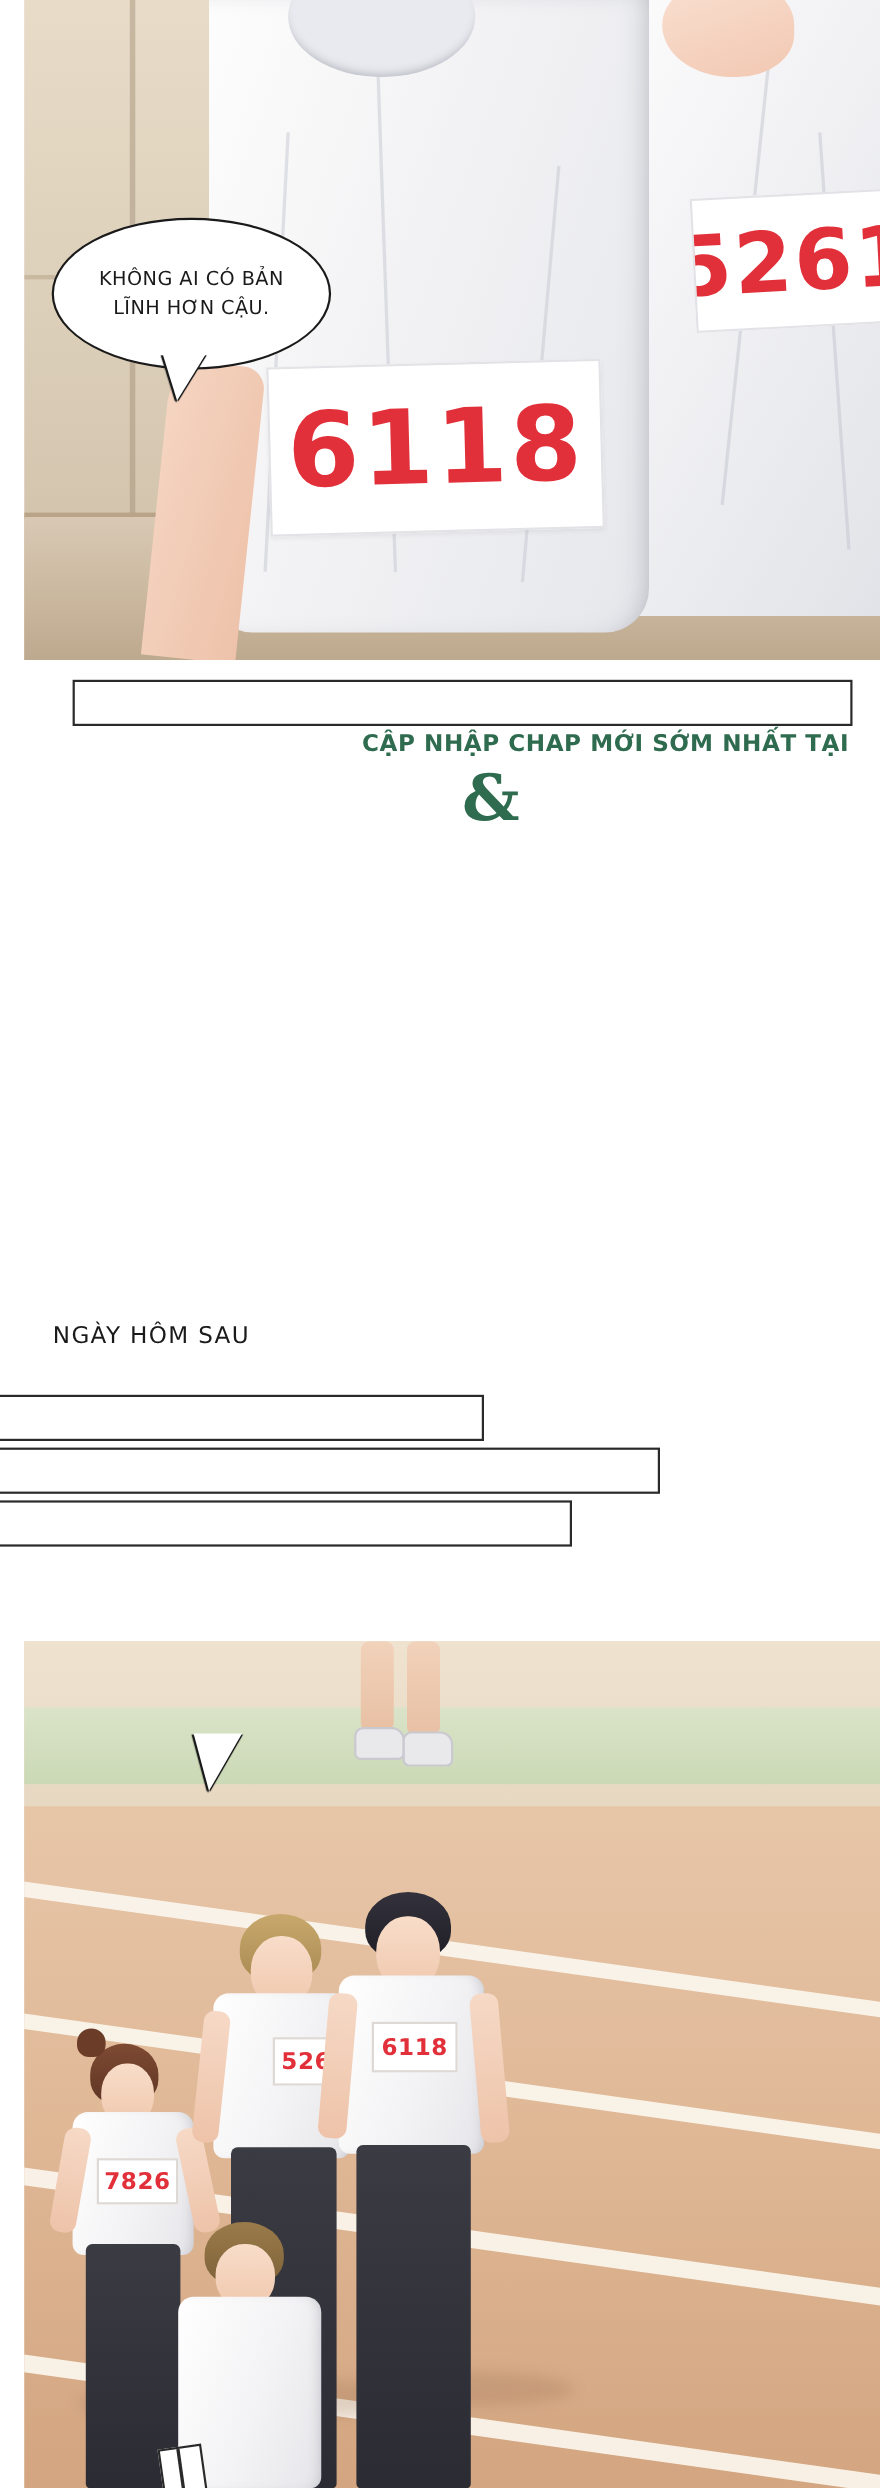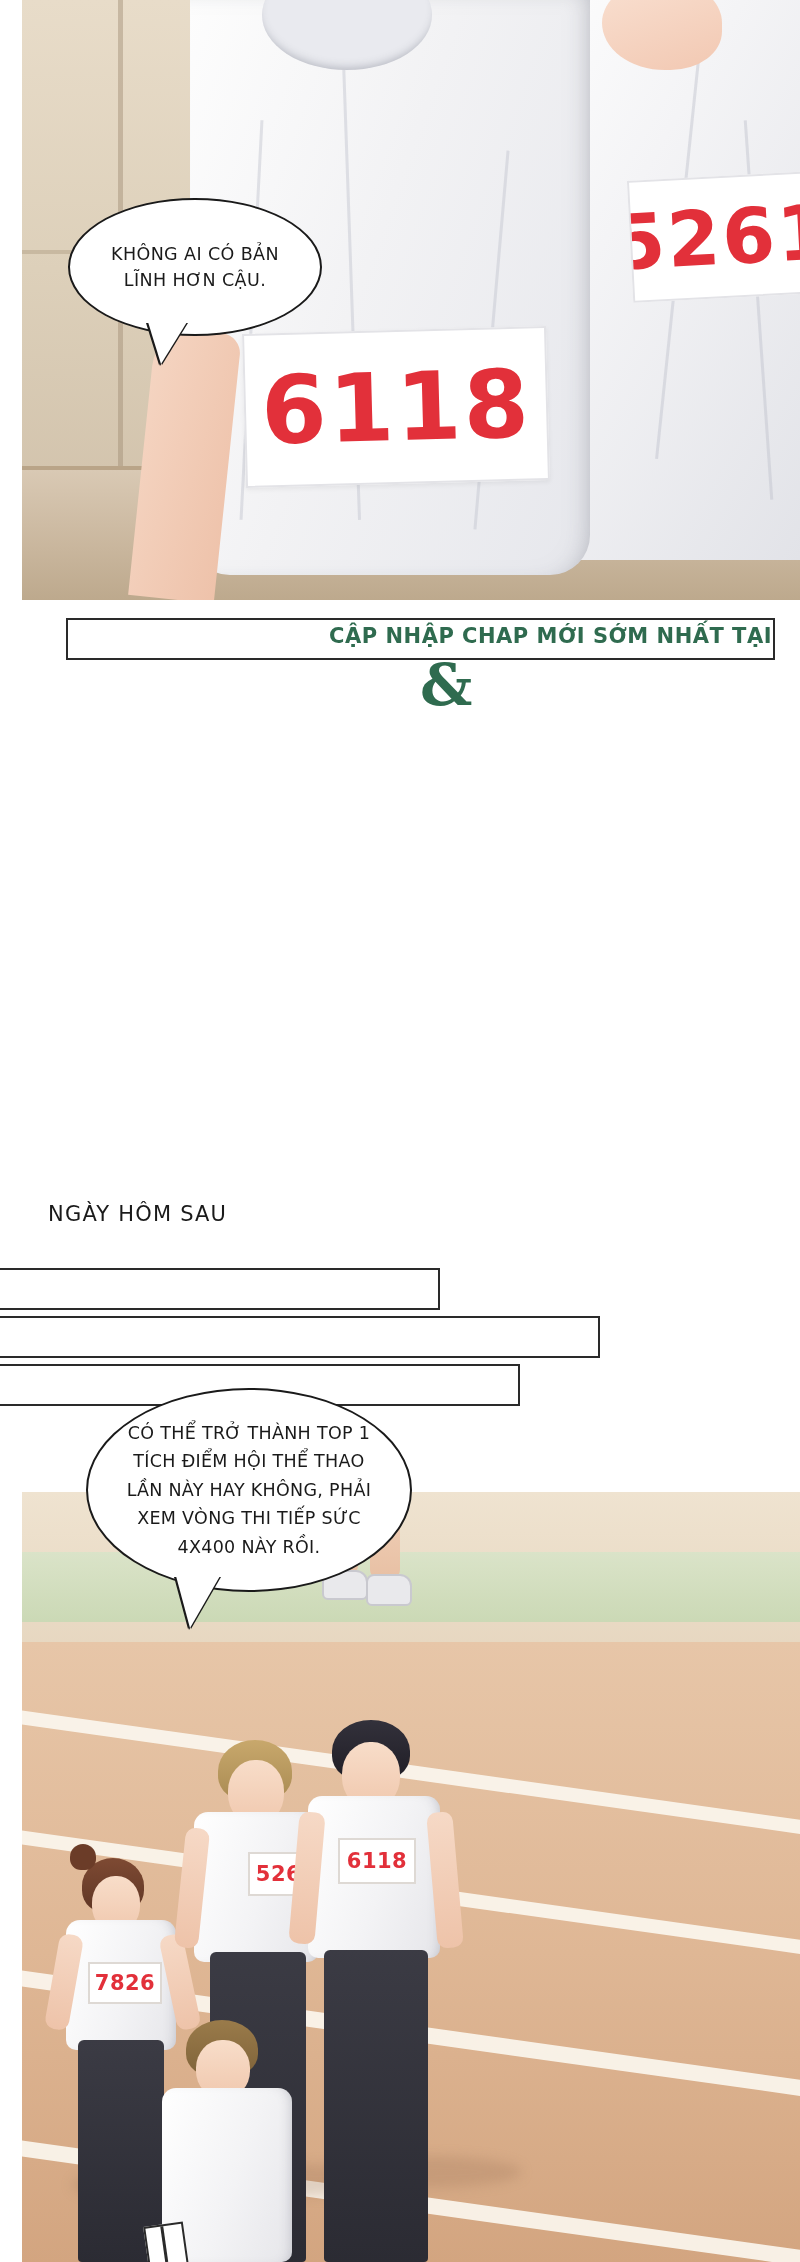--- a/index.html
+++ b/index.html
@@ -156,21 +156,21 @@
     right: -14px; top: 176px;
     width: 180px; height: 118px;
     font-size: 76px;
     transform: rotate(-3deg);
     overflow: hidden;
   }
 
   
   .bubble1 {
     position: absolute;
-    left: 68px;
+    left: 47px;
     top: 198px;
     width: 250px;
     height: 134px;
     background: #ffffff;
     border: 2px solid #1a1a1a;
     border-radius: 50%;
     display: flex;
     align-items: center;
     justify-content: center;
     text-align: center;
@@ -203,21 +203,21 @@
     width: 705px;
     height: 38px;
     border: 2px solid #2a2a2a;
     background: #ffffff;
   }
 
   
   .wm {
     position: absolute;
     left: 0;
-    top: 624px;
+    top: 664px;
     width: 800px;
     height: 135px;
   }
   .wm-line1 {
     position: absolute;
     right: 28px;
     top: 0;
     font-family: "DejaVu Sans", sans-serif;
     font-weight: 700;
     font-size: 21px;
@@ -526,24 +526,15 @@
 
     <div class="person">
       <div class="hair" style="left:164px; top:528px; width:72px; height:58px; background:linear-gradient(180deg,#9a7b4a 0%,#7e6239 100%);"></div>
       <div class="head" style="left:174px; top:548px; width:54px; height:58px;"></div>
       <div class="tshirt" style="left:140px; top:596px; width:130px; height:174px;"></div>
     </div>
 
     <div class="paper-note"></div>
   </div>
 
-  <div class="bubble2">
-    <div class="btxt">
-      <span>CÓ THỂ TRỞ THÀNH TOP 1</span><br>
-      <span>TÍCH ĐIỂM HỘI THỂ THAO</span><br>
-      <span>LẦN NÀY HAY KHÔNG, PHẢI</span><br>
-      <span>XEM VÒNG THI TIẾP SỨC</span><br>
-      <span>4X400 NÀY RỒI.</span>
-    </div>
-  </div>
   <div class="bubble2-tail"></div>
 
 </div>
 
 </body></html>

